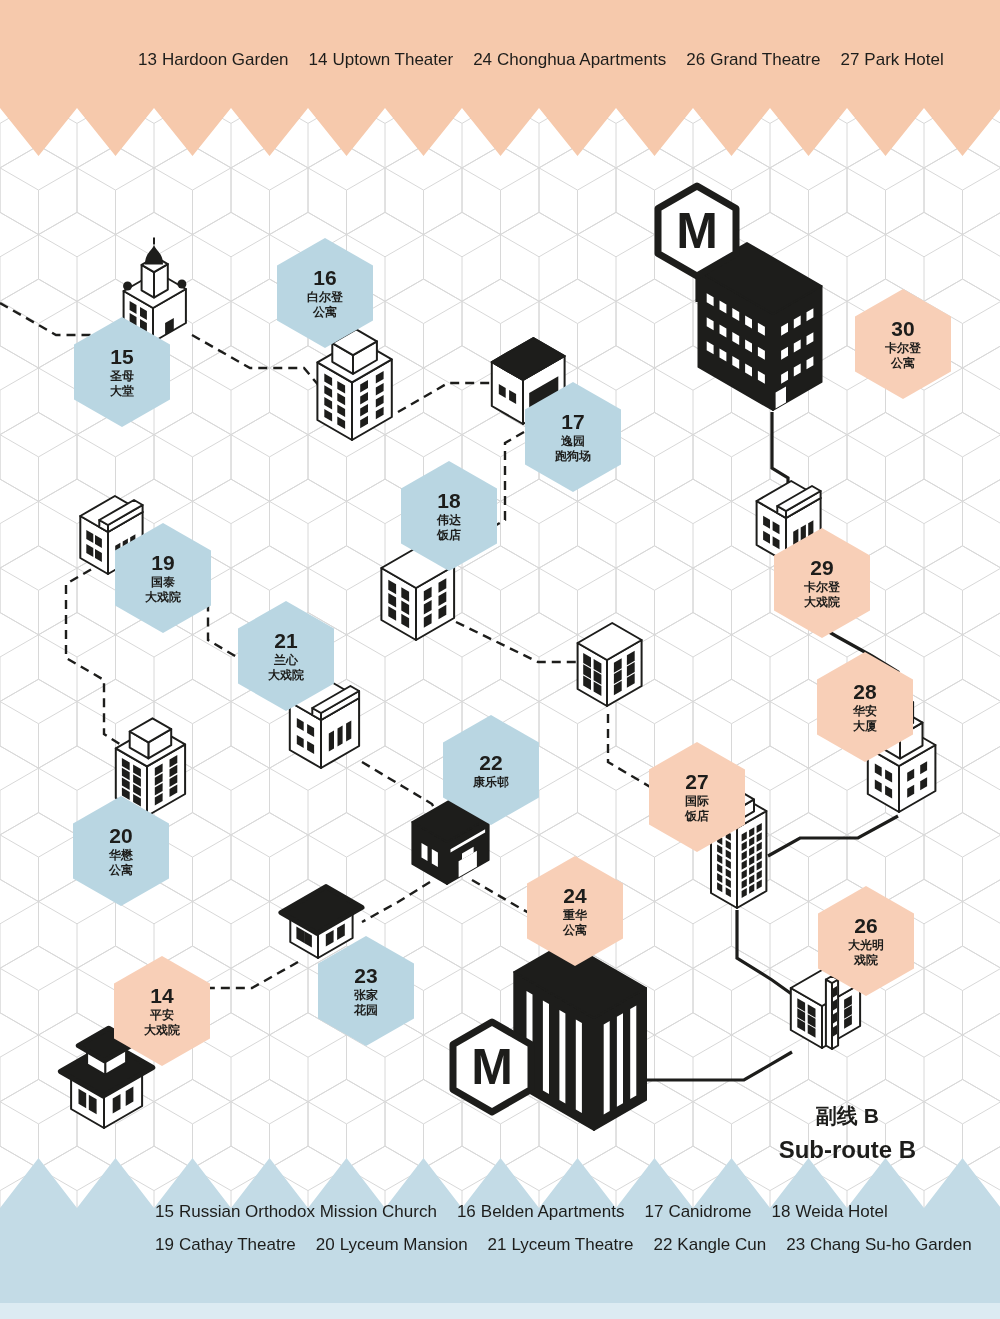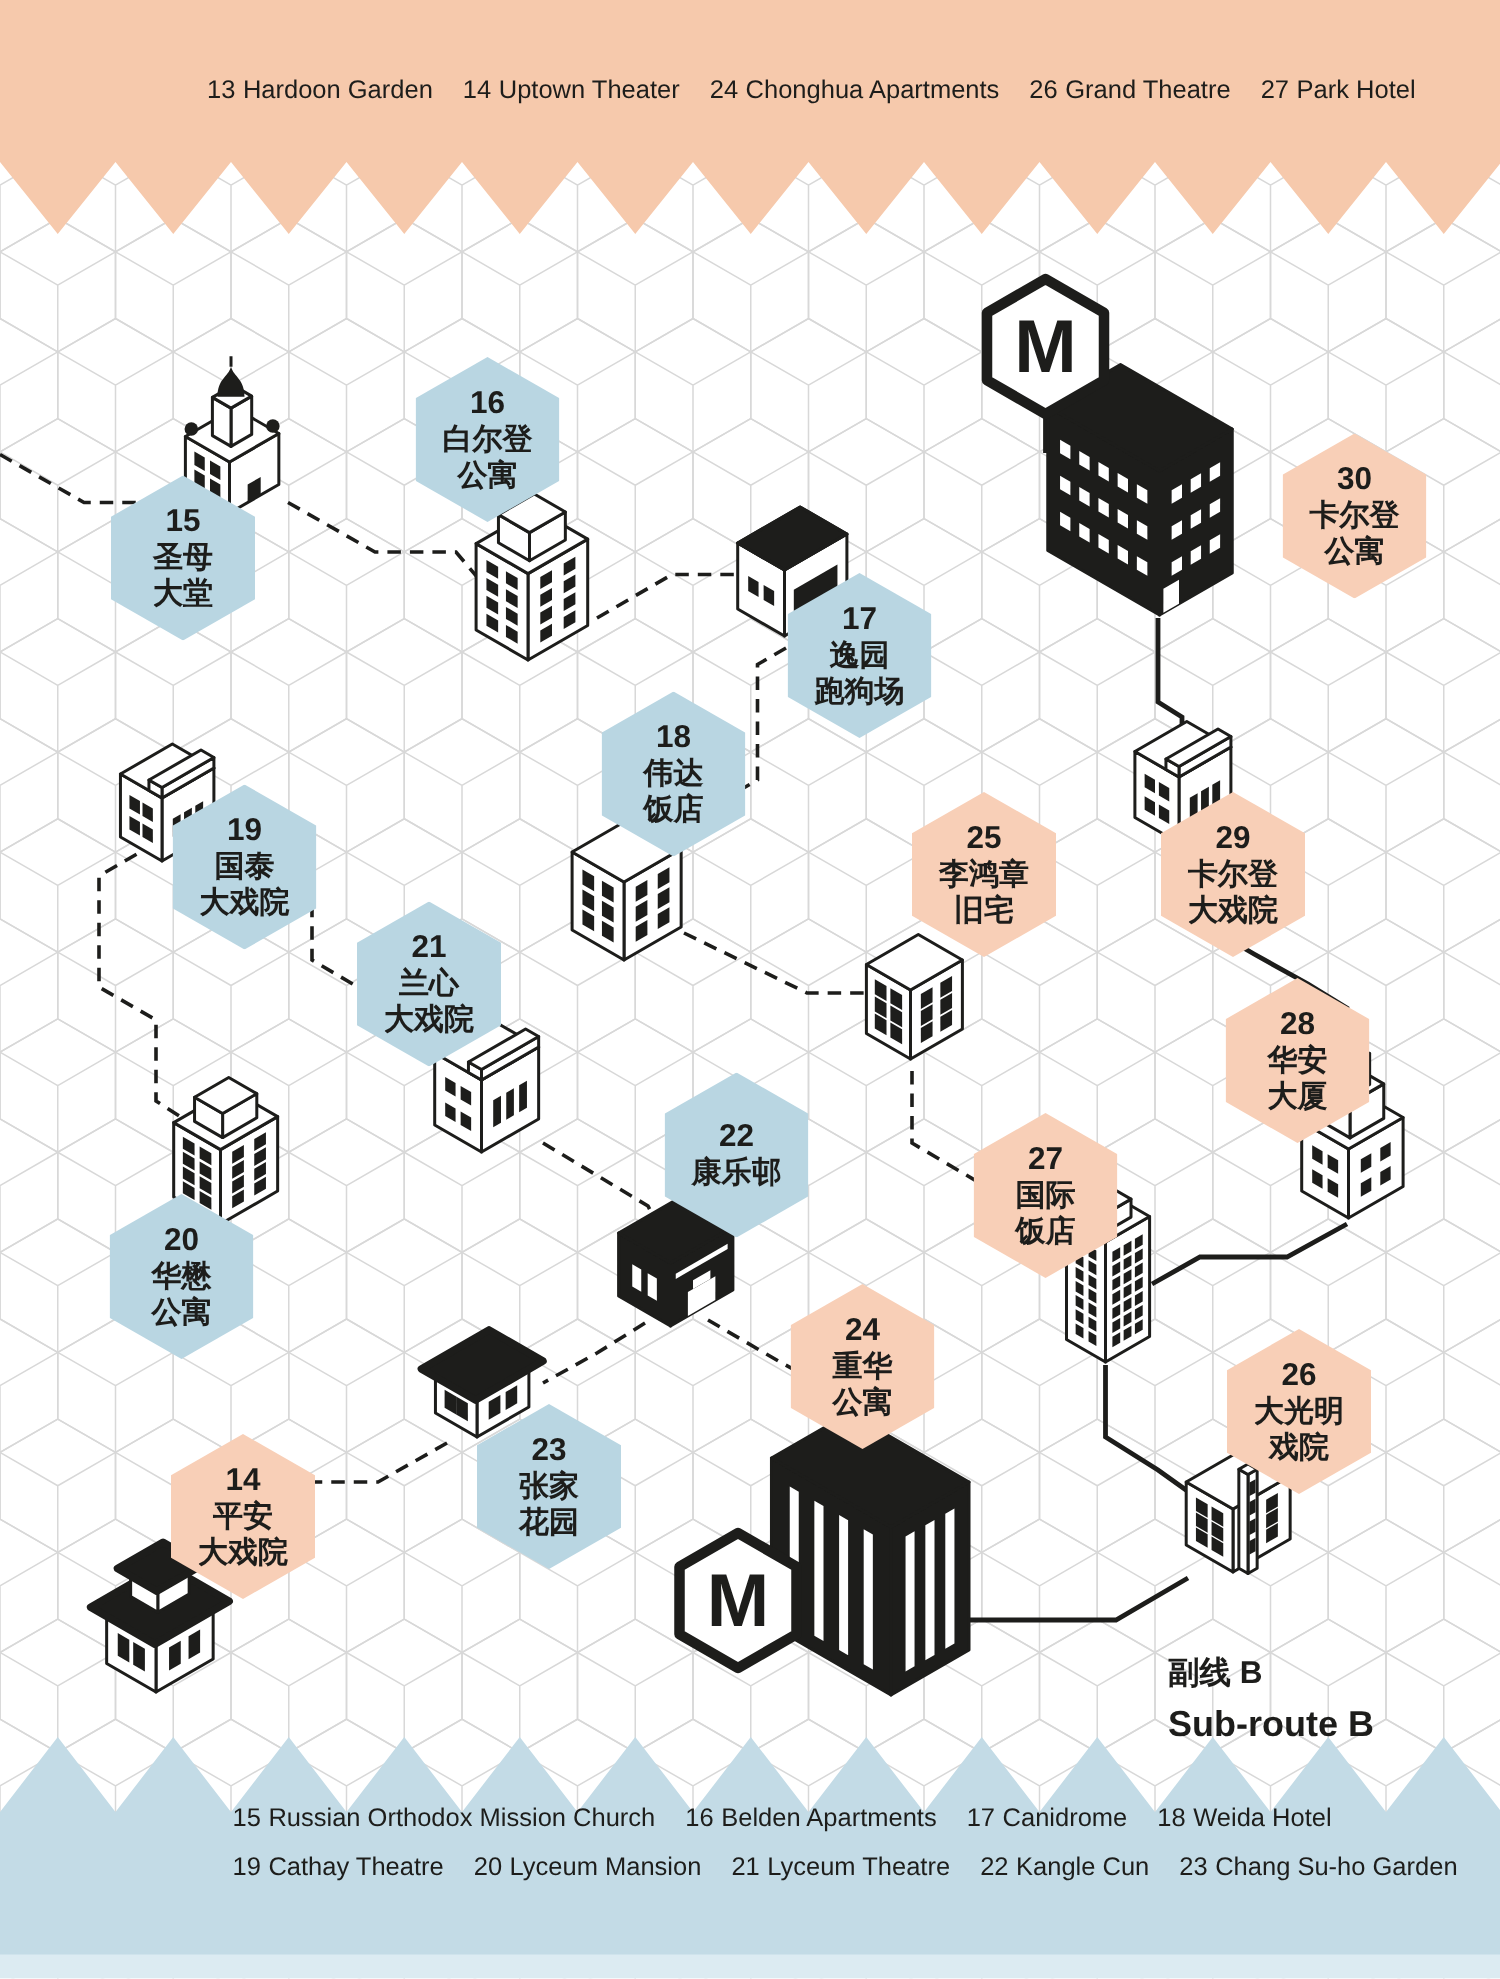--- a/index.html
+++ b/index.html
@@ -11,22 +11,22 @@
   .leg span{font-weight:400;text-align:center;}
   #header-line1{left:138px;top:50px;}
   #header-line2{left:138px;top:79px;}
   #footer-line1{left:155px;top:1202px;}
   #footer-line2{left:155px;top:1235px;}
   #stops{position:absolute;left:0;top:0;width:100%;height:100%;}
   .hexstop{position:absolute;width:96px;height:110px;
     clip-path:polygon(50% 0,100% 25%,100% 75%,50% 100%,0 75%,0 25%);
     display:flex;flex-direction:column;align-items:center;justify-content:center;text-align:center;}
   .hexstop .num{font-size:21px;font-weight:700;line-height:1.15;}
-  .hexstop .nm{font-size:20px;font-weight:700;line-height:1.22;}
-  #subroute{position:absolute;right:84px;top:1100px;text-align:left;font-weight:700;}
+  .hexstop .nm{font-size:12px;font-weight:700;line-height:1.22;}
+  #subroute{position:absolute;right:84px;top:1100px;text-align:center;font-weight:700;}
   #subroute .zh{font-size:21px;line-height:1.5;}
   #subroute .en{font-size:24px;line-height:1.5;}
 </style>
 </head>
 <body>
 
 <div class="page">
   <svg id="map-svg" width="1000" height="1319" viewBox="0 0 1000 1319">
       <g stroke="#d8d8d8" stroke-width="1" fill="none">
         <path d="M-77,-54.46L-38.5,-32.230000000000004L-38.5,12.23L-77,34.46L-115.5,12.23L-115.5,-32.230000000000004Z"></path>
@@ -1074,25 +1074,20 @@
       <div class="hexstop" style="left: 115px; top: 523px; background: rgb(185, 214, 226);">
         <div class="num">19</div>
         <div class="nm">国泰</div>
         <div class="nm">大戏院</div>
       </div>
       <div class="hexstop" style="left: 238px; top: 601px; background: rgb(185, 214, 226);">
         <div class="num">21</div>
         <div class="nm">兰心</div>
         <div class="nm">大戏院</div>
       </div>
-      <div class="hexstop" style="left: 608px; top: 528px; background: rgb(248, 207, 183);">
-        <div class="num">25</div>
-        <div class="nm">李鸿章</div>
-        <div class="nm">旧宅</div>
-      </div>
       <div class="hexstop" style="left: 774px; top: 528px; background: rgb(248, 207, 183);">
         <div class="num">29</div>
         <div class="nm">卡尔登</div>
         <div class="nm">大戏院</div>
       </div>
       <div class="hexstop" style="left: 855px; top: 289px; background: rgb(248, 207, 183);">
         <div class="num">30</div>
         <div class="nm">卡尔登</div>
         <div class="nm">公寓</div>
       </div>

